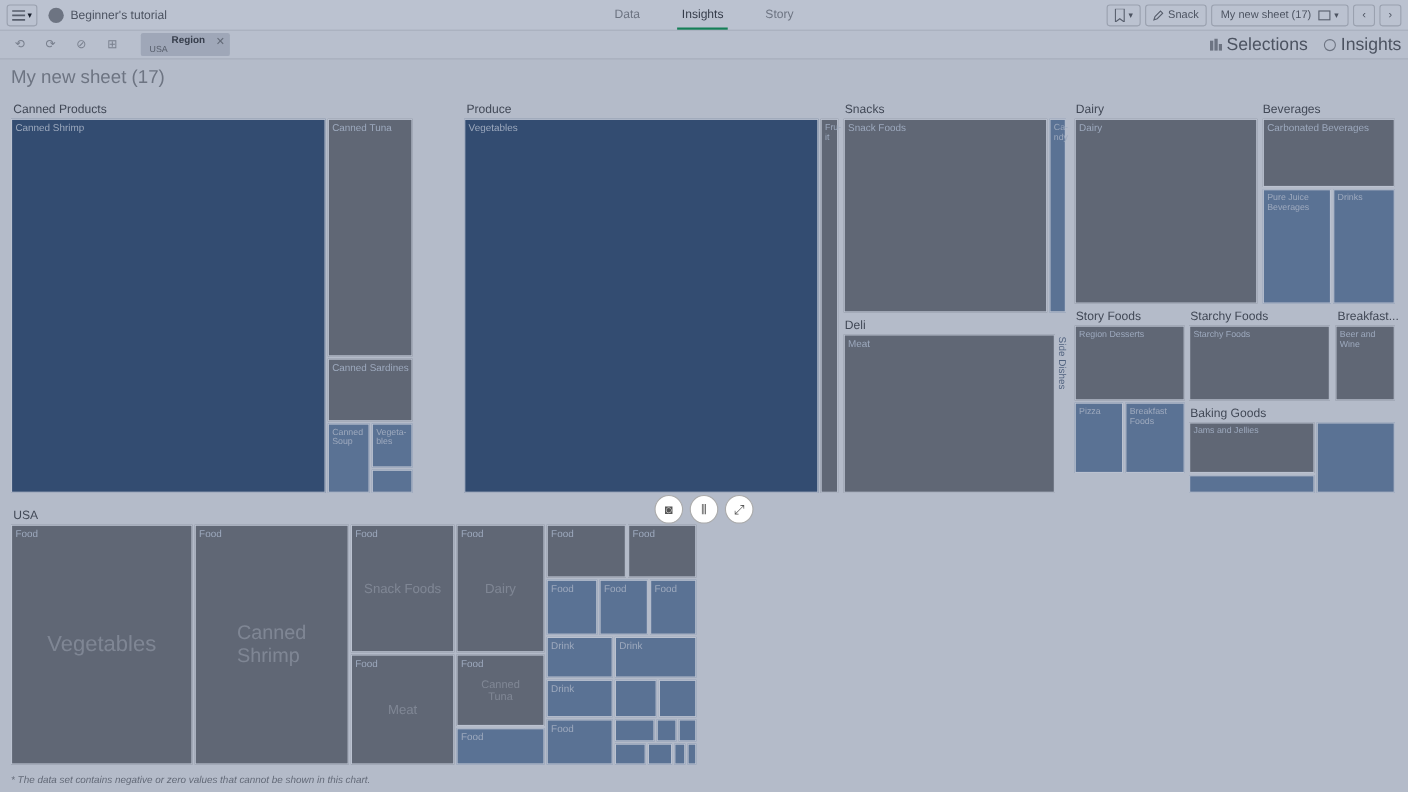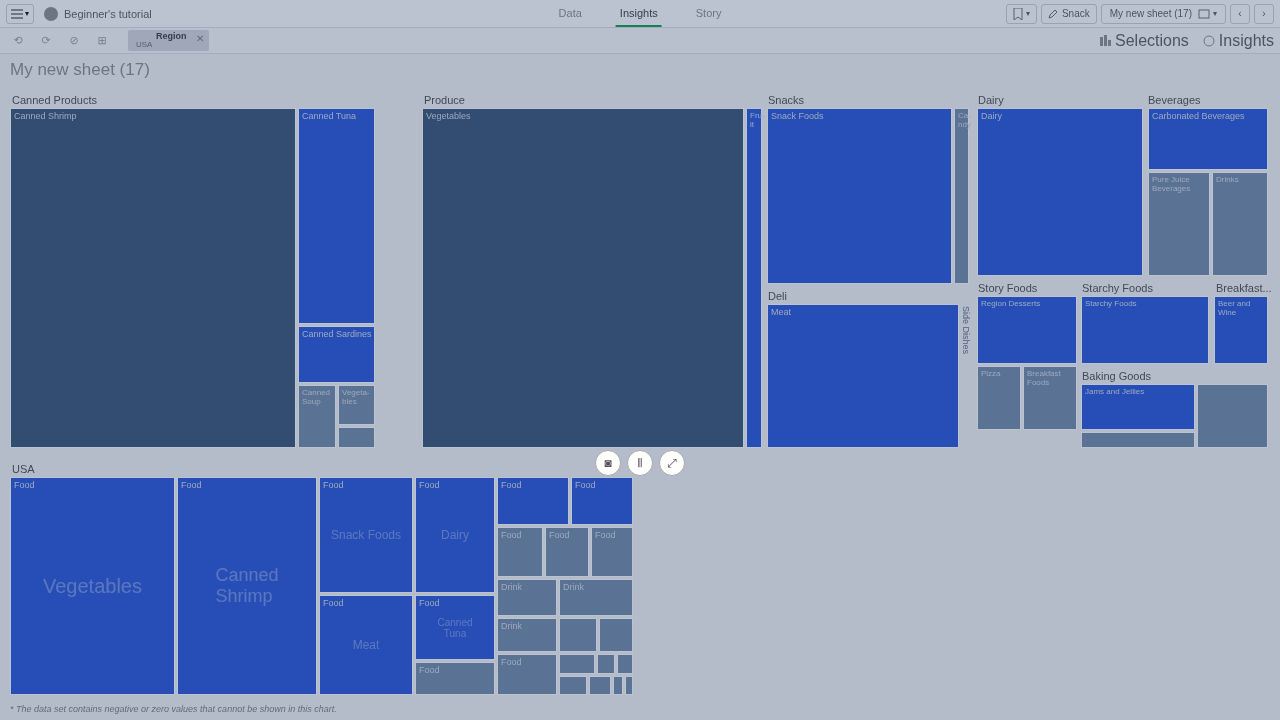--- a/index.html
+++ b/index.html
@@ -30,21 +30,21 @@
 
 
 .sheet-title { font-size: 17px; color: #888; padding: 6px 10px 4px; }
 
 
 .canvas { position: absolute; left: 10px; right: 10px; top: 94px; bottom: 0; }
 .grp-label { position: absolute; font-size: 11px; color: #444; }
 
 .cell { position: absolute; background: #4c6a8f; border: 1px solid #fff; }
 .cell.dark { background: #2e4a6e; }
-.cell.mid { background: #1d4ed8; }
+.cell.mid { background: #737373; }
 .cell.light { background: #6b84a3; }
 .cell .t { position: absolute; top: 2px; left: 3px; font-size: 9px; color: #d0d8e2; }
 .cell .big { position: absolute; left: 50%; top: 50%; transform: translate(-50%,-50%); font-size: 20px; color: rgba(255,255,255,0.35); white-space: nowrap; }
 .cell .mid-t { position: absolute; left: 50%; top: 50%; transform: translate(-50%,-50%); font-size: 12px; color: rgba(255,255,255,0.35); white-space: nowrap; text-align: center; }
 
 .footnote { position: absolute; font-size: 9px; font-style: italic; color: #777; }
 
 
 .overlay { position: absolute; inset: 0; background: rgba(60,80,120,0.35); pointer-events: none; }
 

